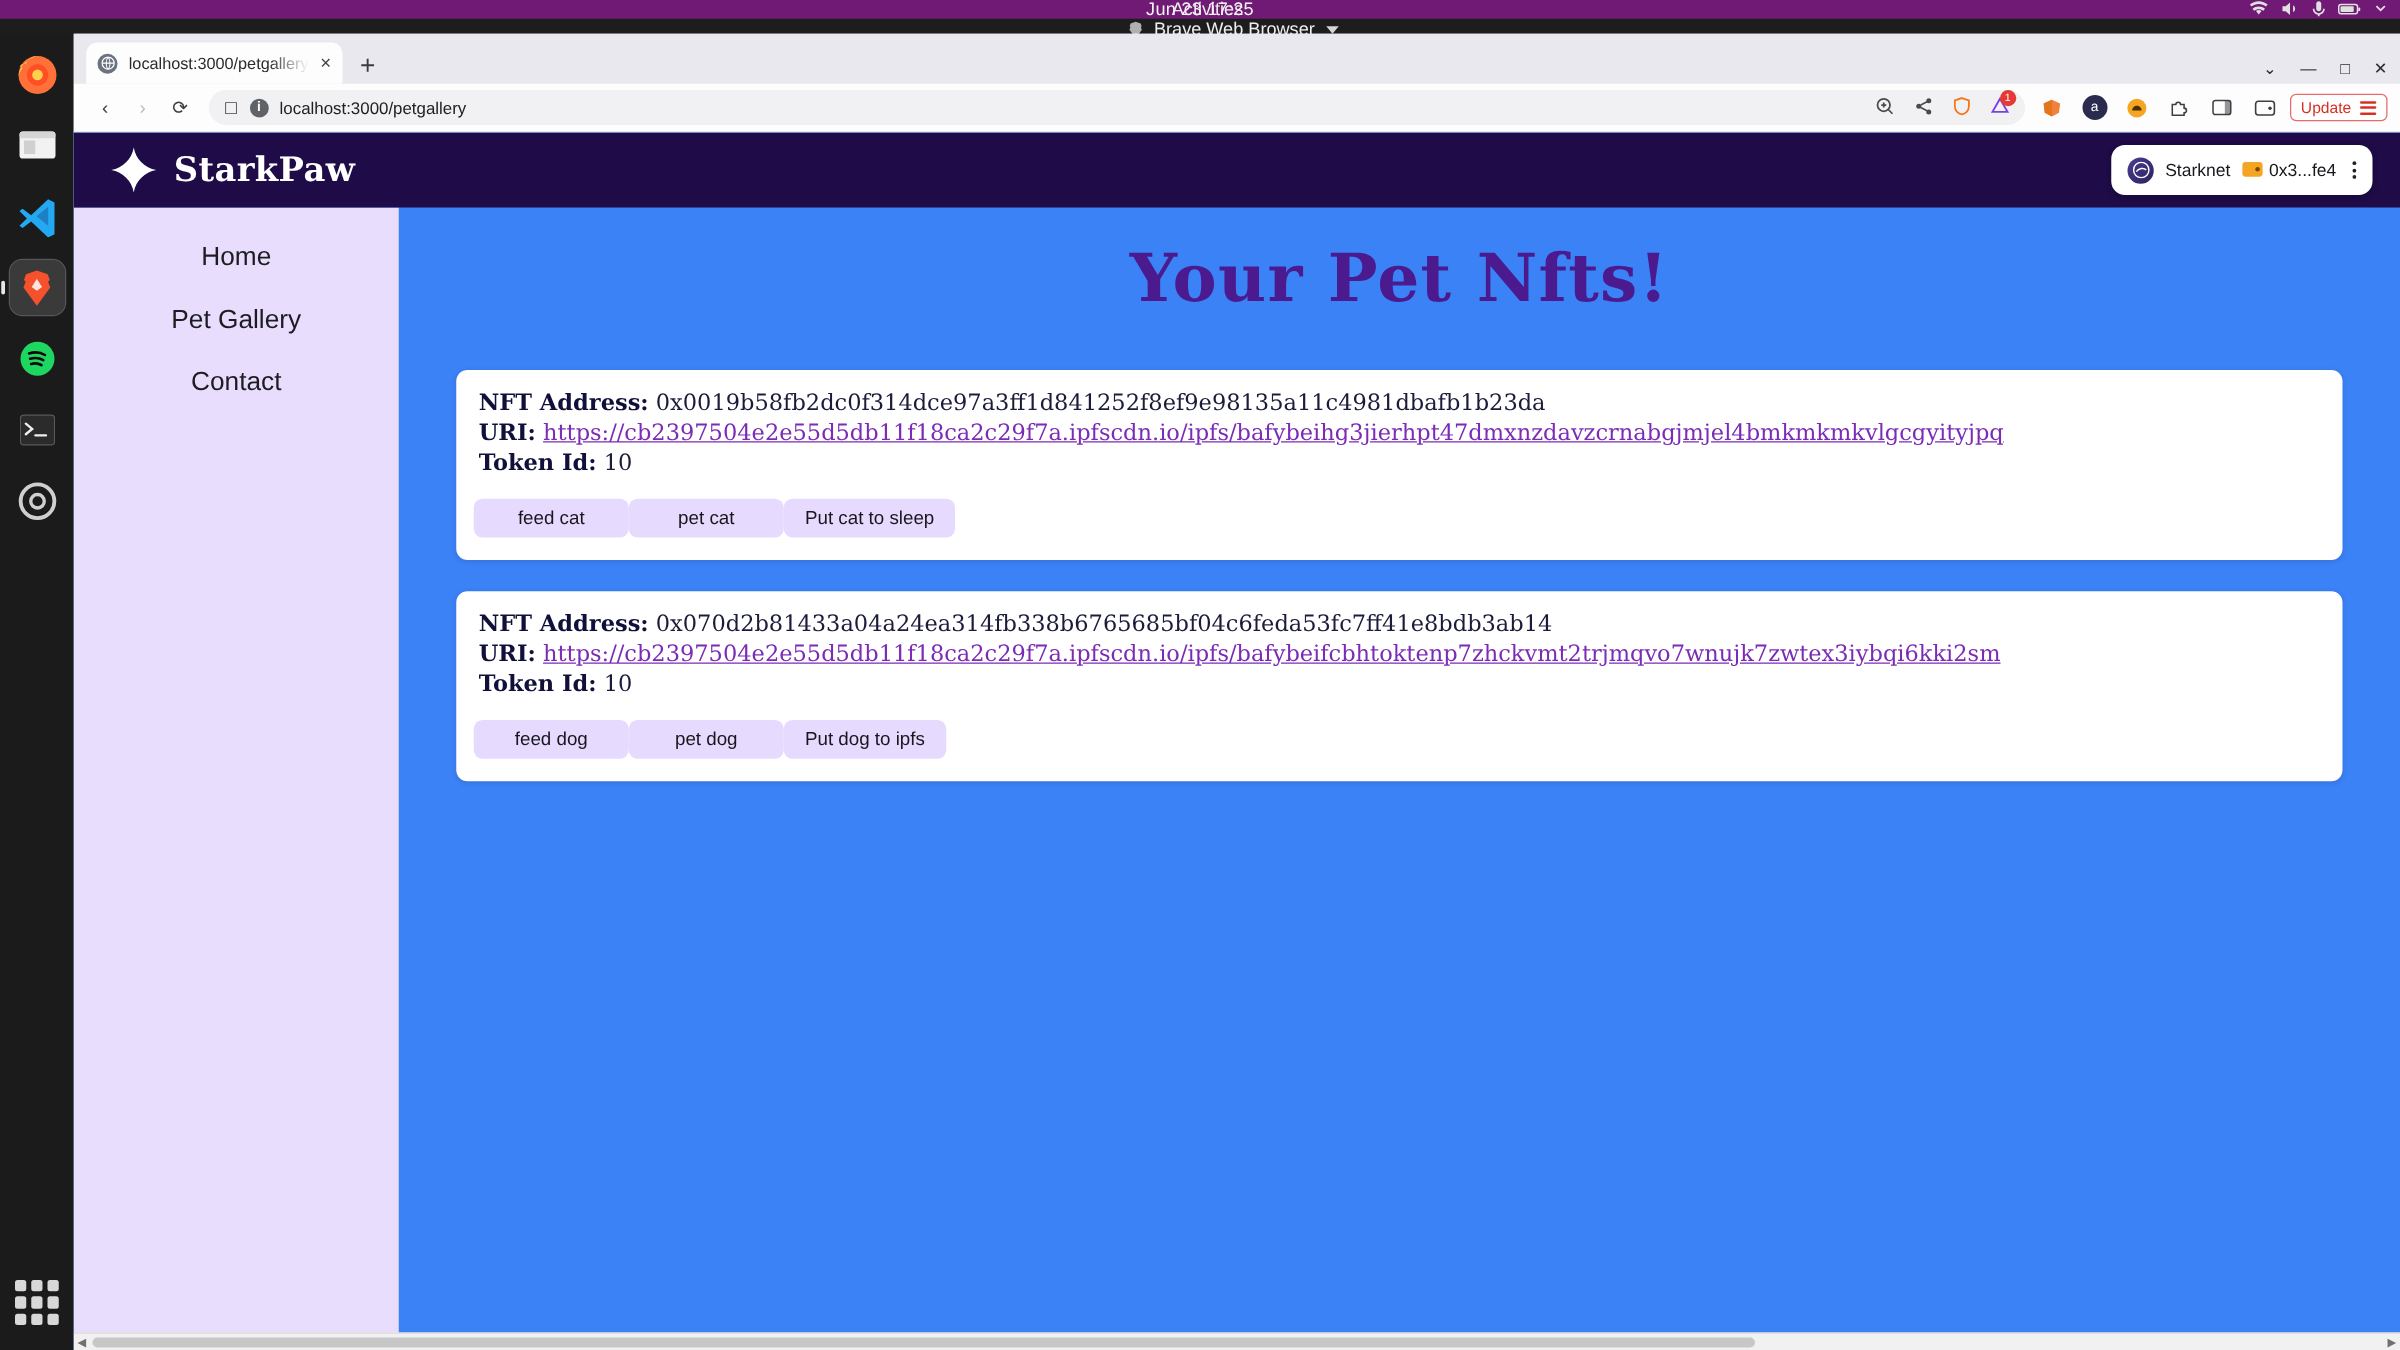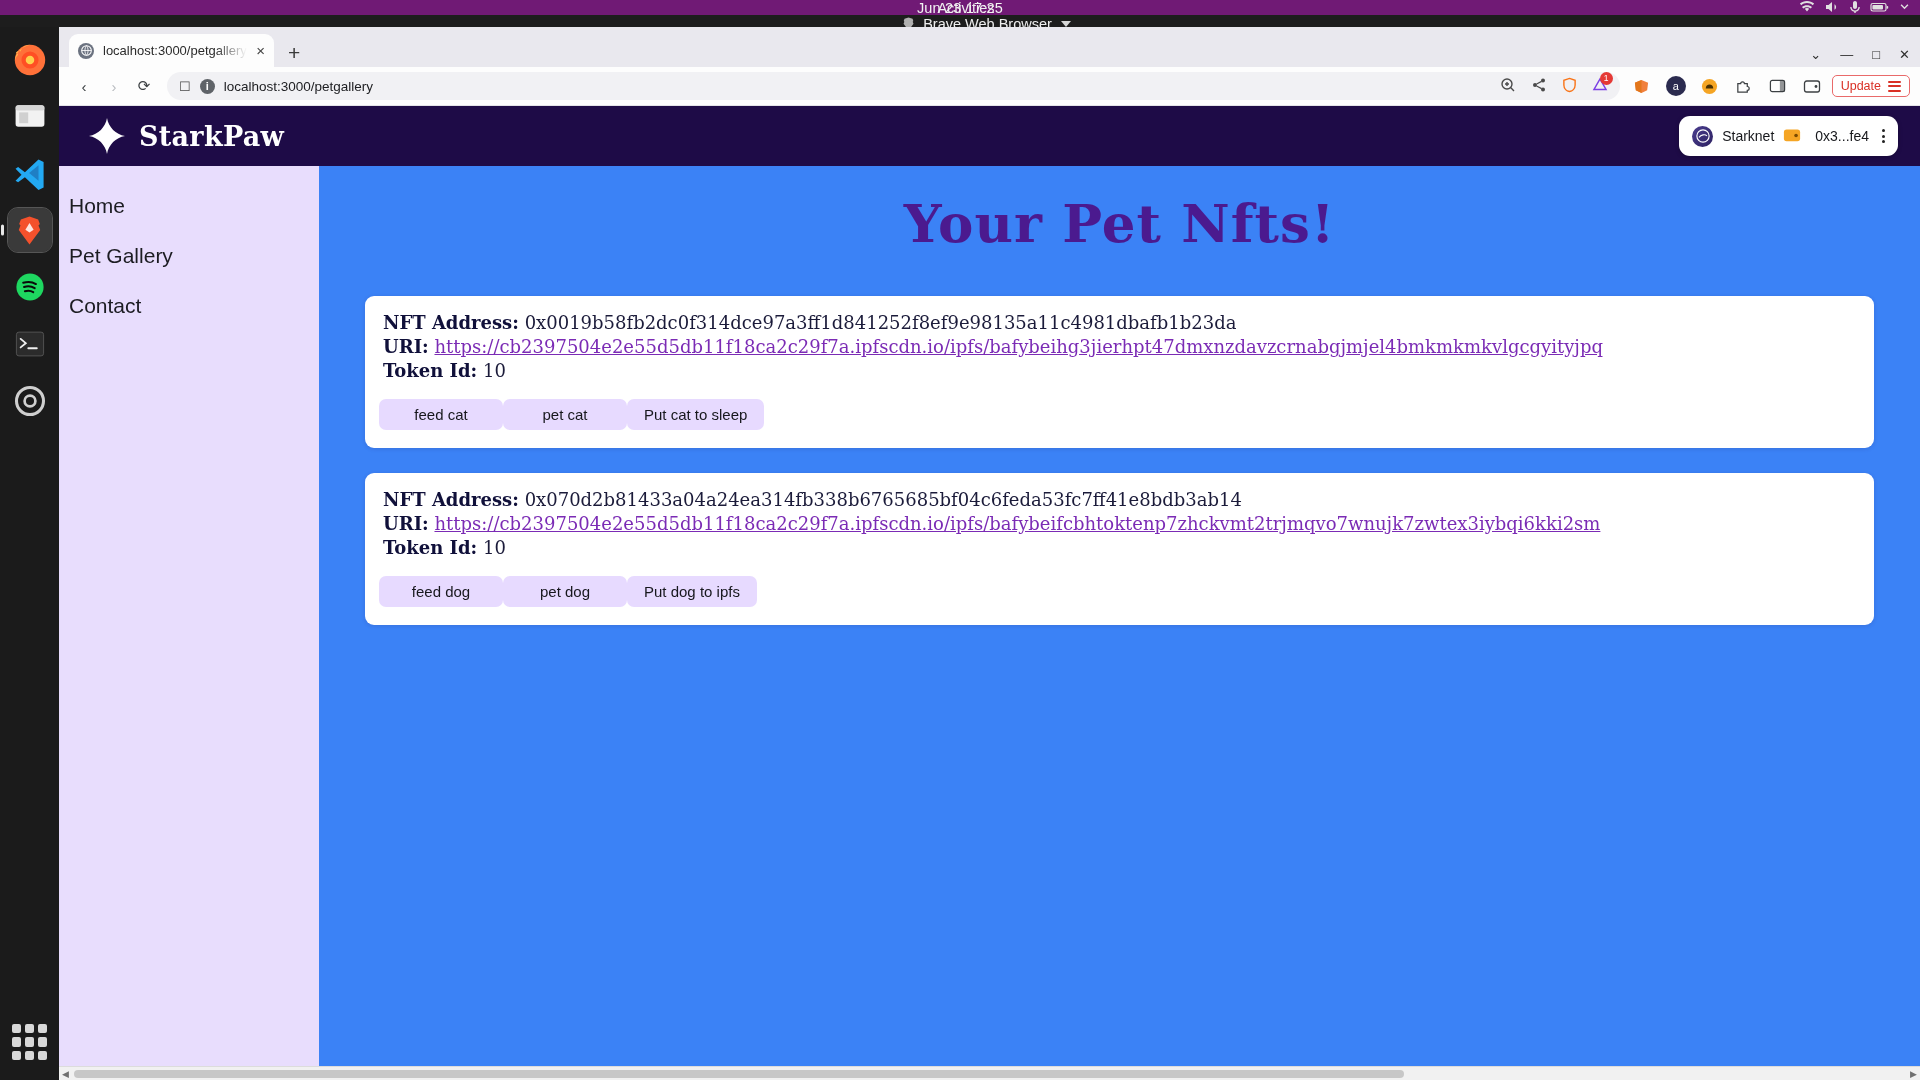--- a/index.html
+++ b/index.html
@@ -167,29 +167,29 @@
     background: #ffffff; border-radius: 11px;
     height: 40px; display: flex; align-items: center; gap: 9px;
     padding: 0 13px; font-size: 14px; color: #17181c;
     box-shadow: 0 1px 4px rgba(0,0,0,.25);
   }
   .starknet-dot {
     width: 21px; height: 21px; border-radius: 50%;
     background: linear-gradient(135deg, #4a3d8f, #2d2161);
     display: flex; align-items: center; justify-content: center;
   }
-  .wallet-addr { display: flex; align-items: center; gap: 14px; font-size: 14px; }
+  .wallet-addr { display: flex; align-items: center; gap: 4px; font-size: 14px; }
   .kebab { display: flex; flex-direction: column; gap: 2.5px; margin-left: 4px; }
   .kebab i { width: 3px; height: 3px; border-radius: 50%; background: #222; display: block; }
 
   .body-row { flex: 1; display: flex; min-height: 0; }
   .sidebar {
     width: 260px; background: #e8ddfd; flex: none;
     padding-top: 22px;
-    display: flex; flex-direction: column; gap: 14px;
+    display: flex; flex-direction: column; align-items: center; gap: 14px;
   }
   .side-link {
     font-size: 21px; color: #1c1c22; padding: 6px 10px;
     font-family: "Liberation Sans", sans-serif;
   }
   .content {
     flex: 1; padding: 0 46px; overflow: hidden;
   }
   .page-title {
     text-align: center; margin-top: 26px;

